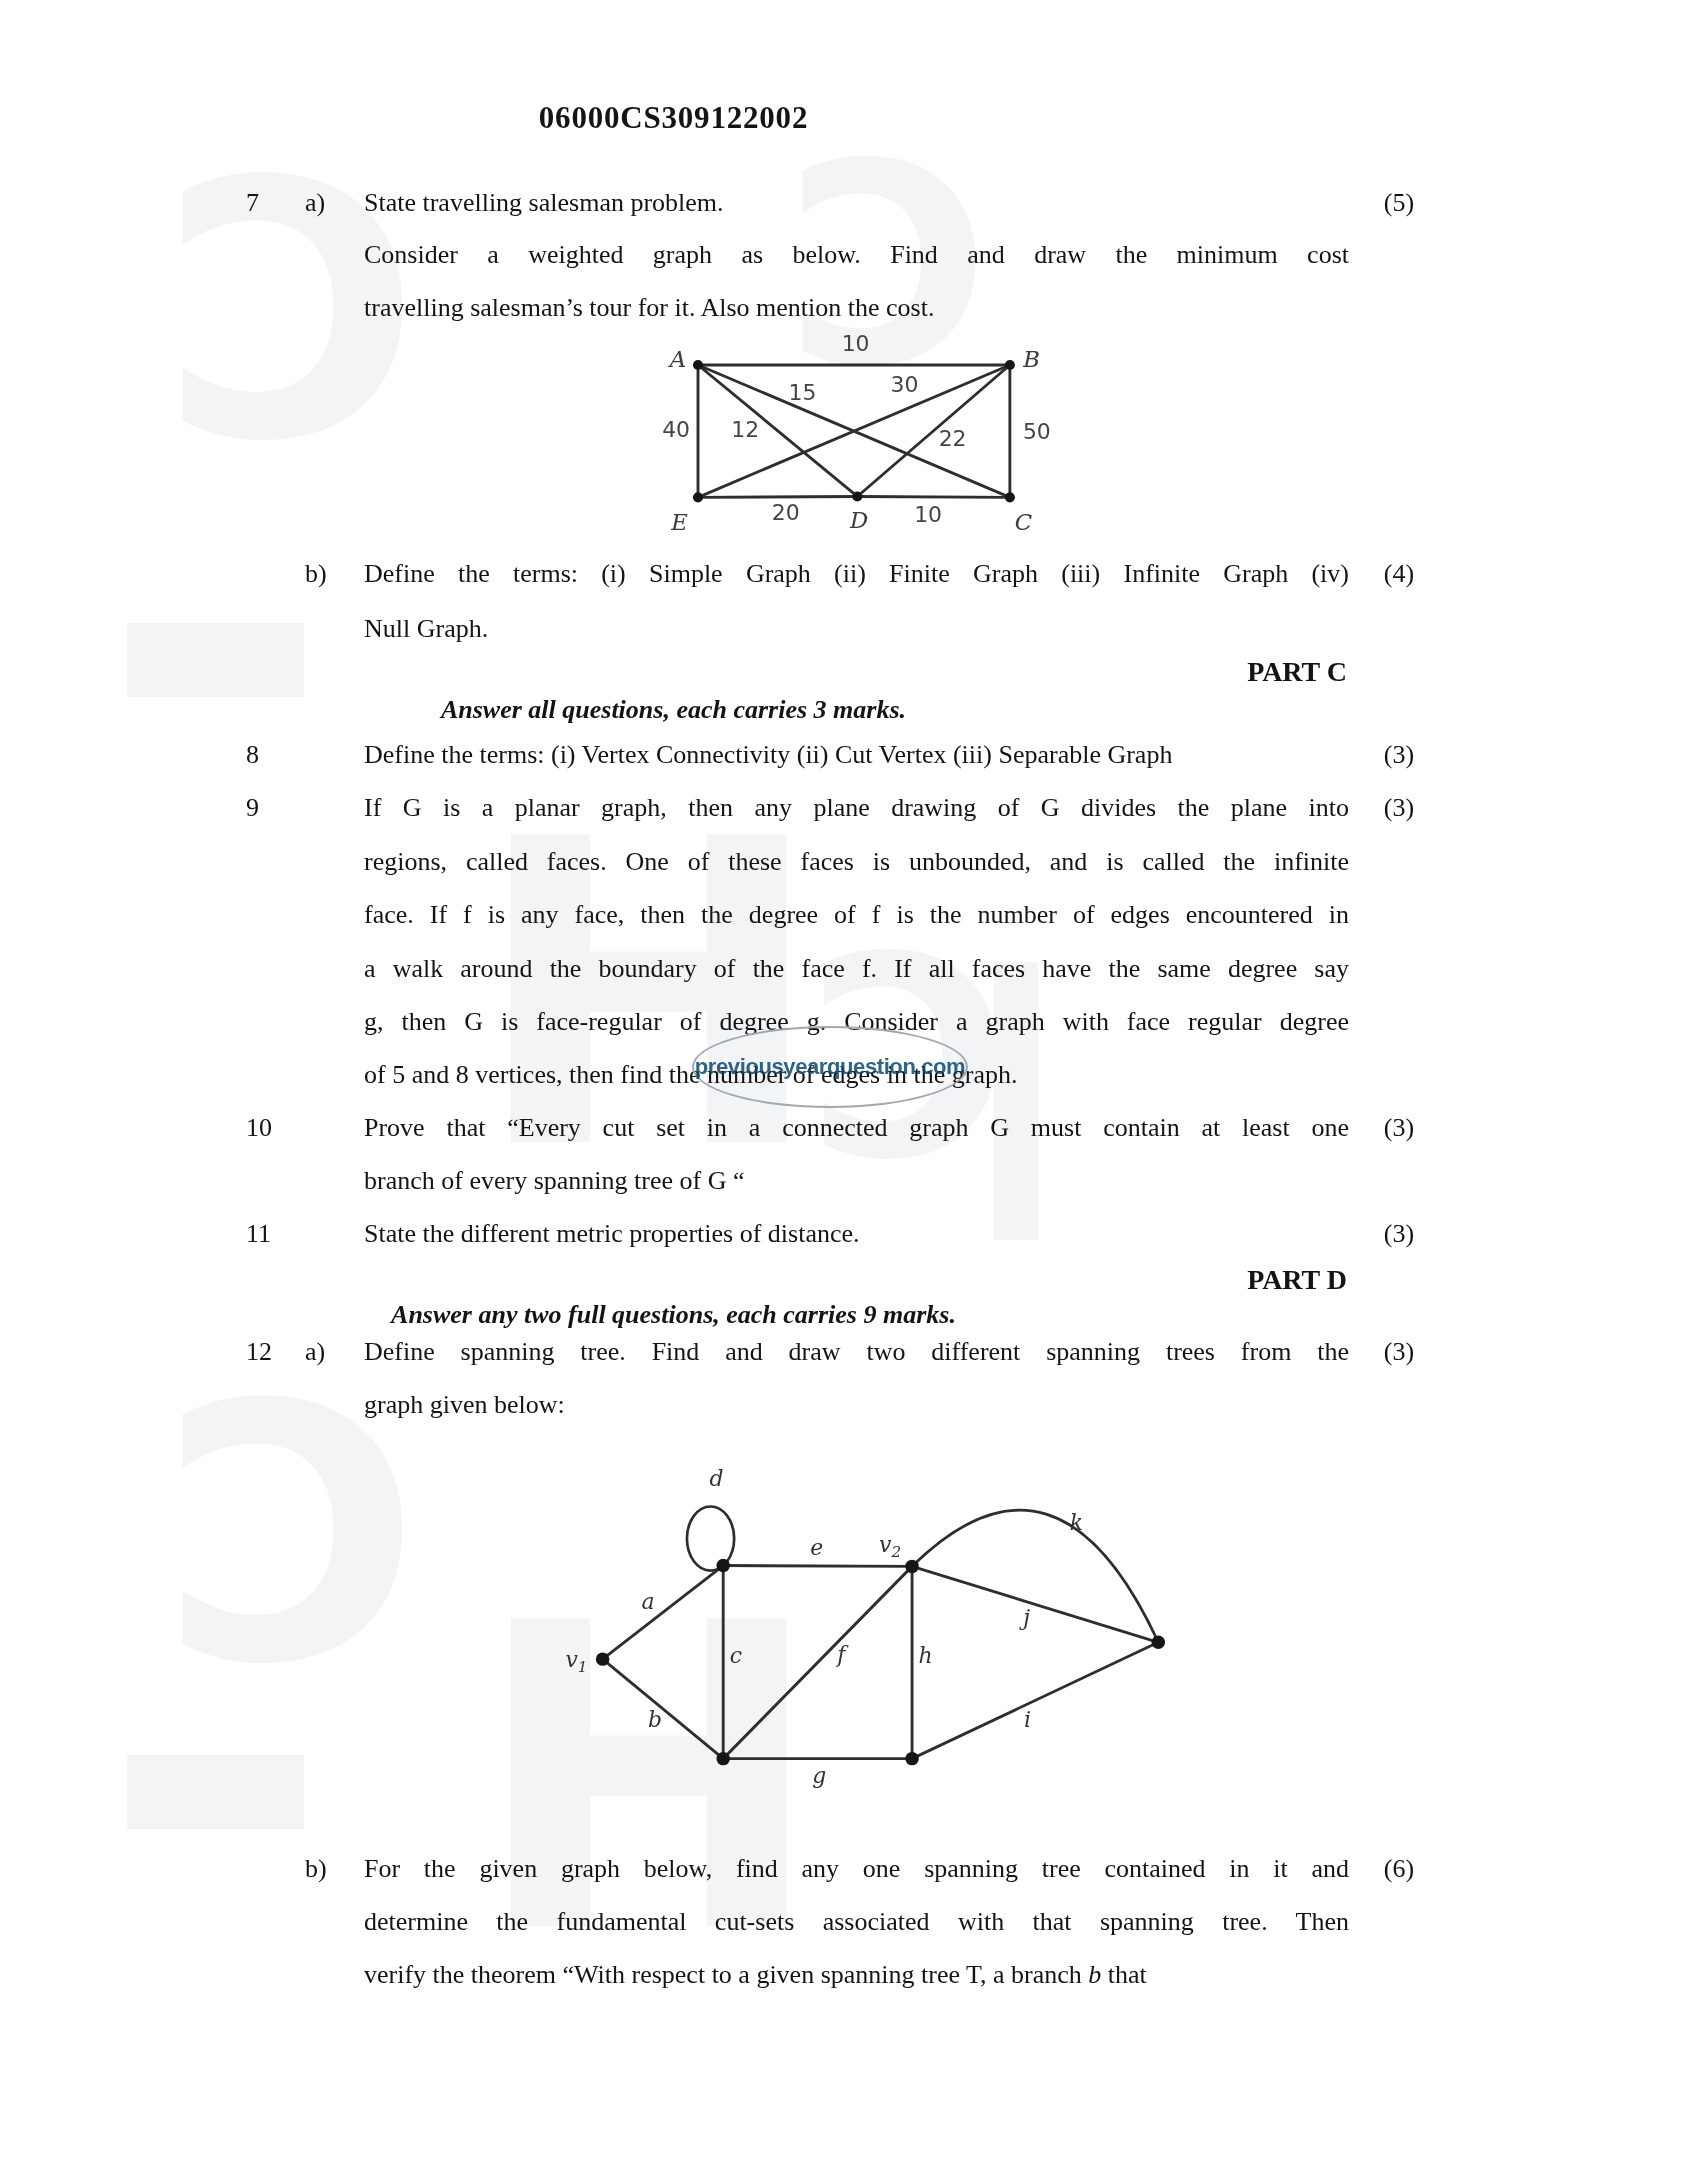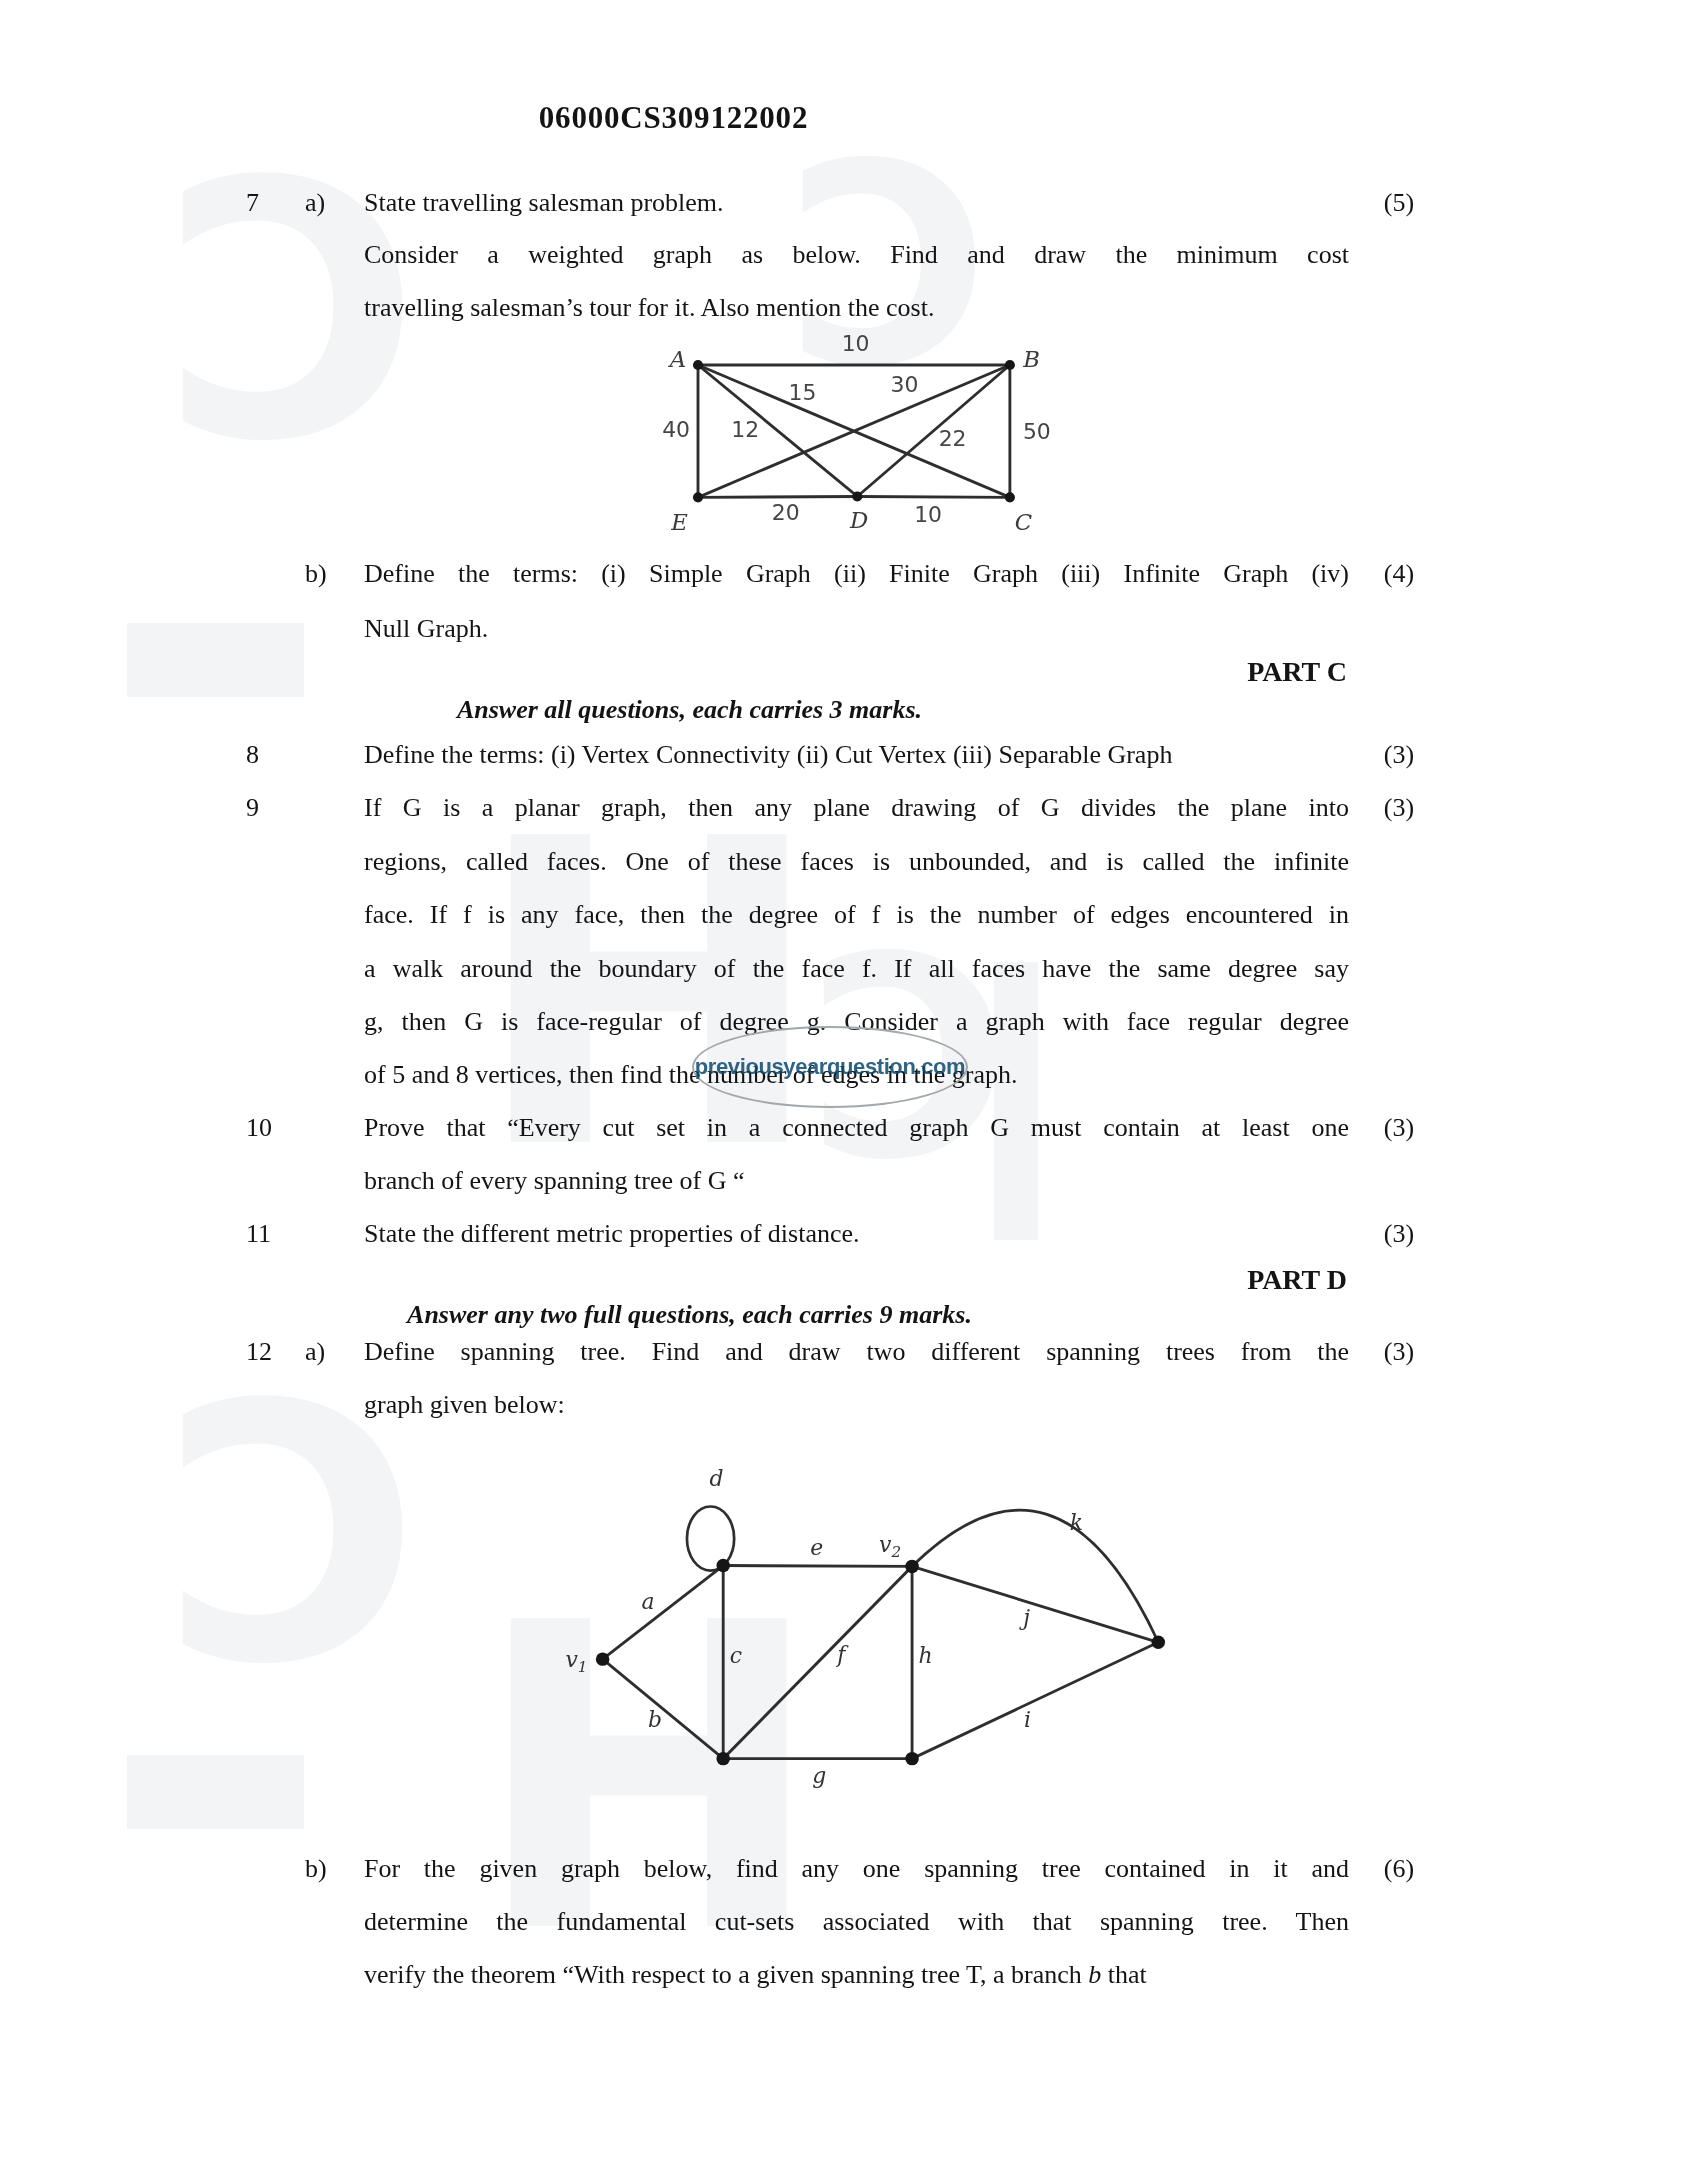--- a/index.html
+++ b/index.html
@@ -12,21 +12,21 @@
   
   .bodyline{position:absolute;font-size:26px;line-height:34px;color:#141414;z-index:1;}
   .tl{left:364px;width:985px;white-space:nowrap;}
   .just{text-align:justify;text-align-last:justify;white-space:normal;}
   .qnum{left:246px;width:51px;white-space:nowrap;}
   .qlet{left:305px;width:49px;white-space:nowrap;}
   .qmarks{left:1360px;width:78px;text-align:center;white-space:nowrap;}
   .h-center{position:absolute;left:0;width:1347px;text-align:center;z-index:1;}
   .doc-title{top:100px;font-size:31px;font-weight:bold;letter-spacing:0.8px;}
   .part-head{font-size:28px;font-weight:bold;text-align:right;}
-  .part-sub{font-size:26px;font-weight:bold;font-style:italic;margin-left:16px;}
+  .part-sub{font-size:26px;font-weight:bold;font-style:italic;}
   
   .fig{position:absolute;z-index:1;}
   .fig line, .fig path{stroke:#2e2e2e;stroke-width:3.4;fill:none;stroke-linecap:round;}
   .fig ellipse{stroke:#2e2e2e;stroke-width:3.2;fill:none;}
   .fig circle{fill:#161616;stroke:none;}
   .glab{font-family:"DejaVu Serif",serif;font-style:italic;font-size:27px;fill:#3c3c3c;}
   .gnum{font-family:"DejaVu Sans",sans-serif;font-style:normal;font-size:26px;fill:#454545;}
   .glab2{font-family:"DejaVu Serif",serif;font-style:italic;font-size:26px;fill:#333333;}
   
   .stamp{position:absolute;left:692px;top:1026px;width:272px;height:78px;border:2.5px solid #a3a8ac;

